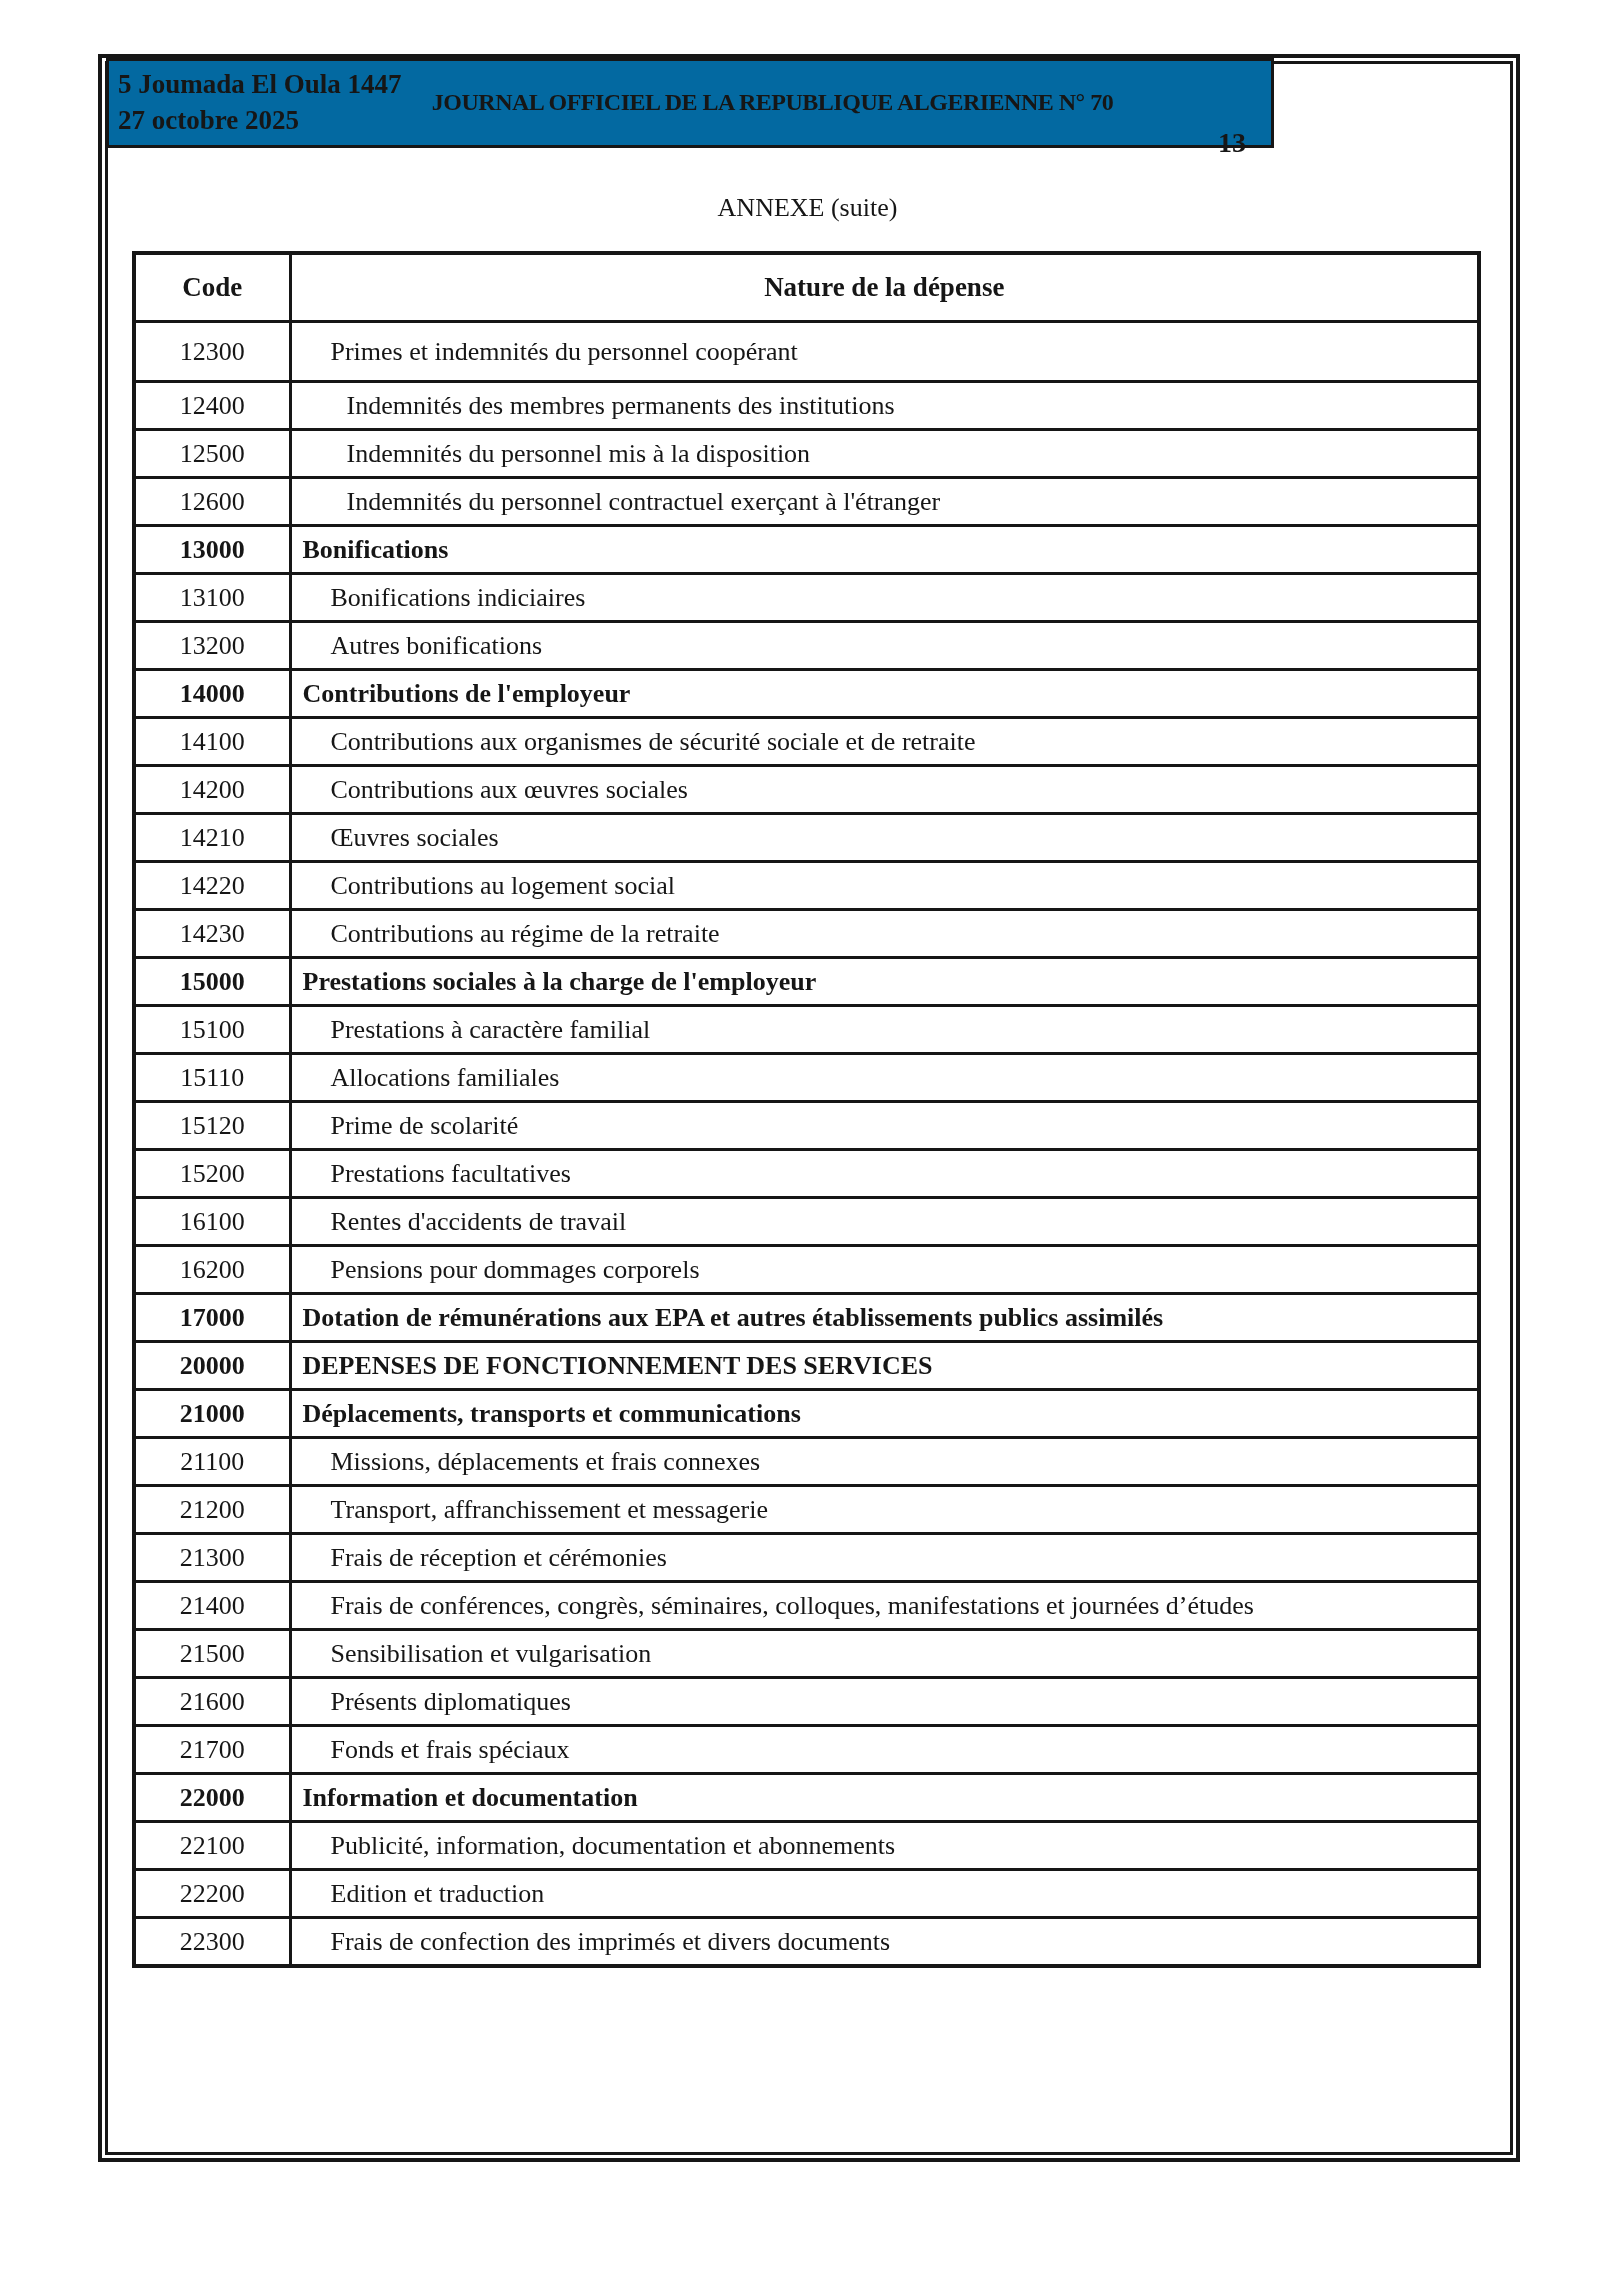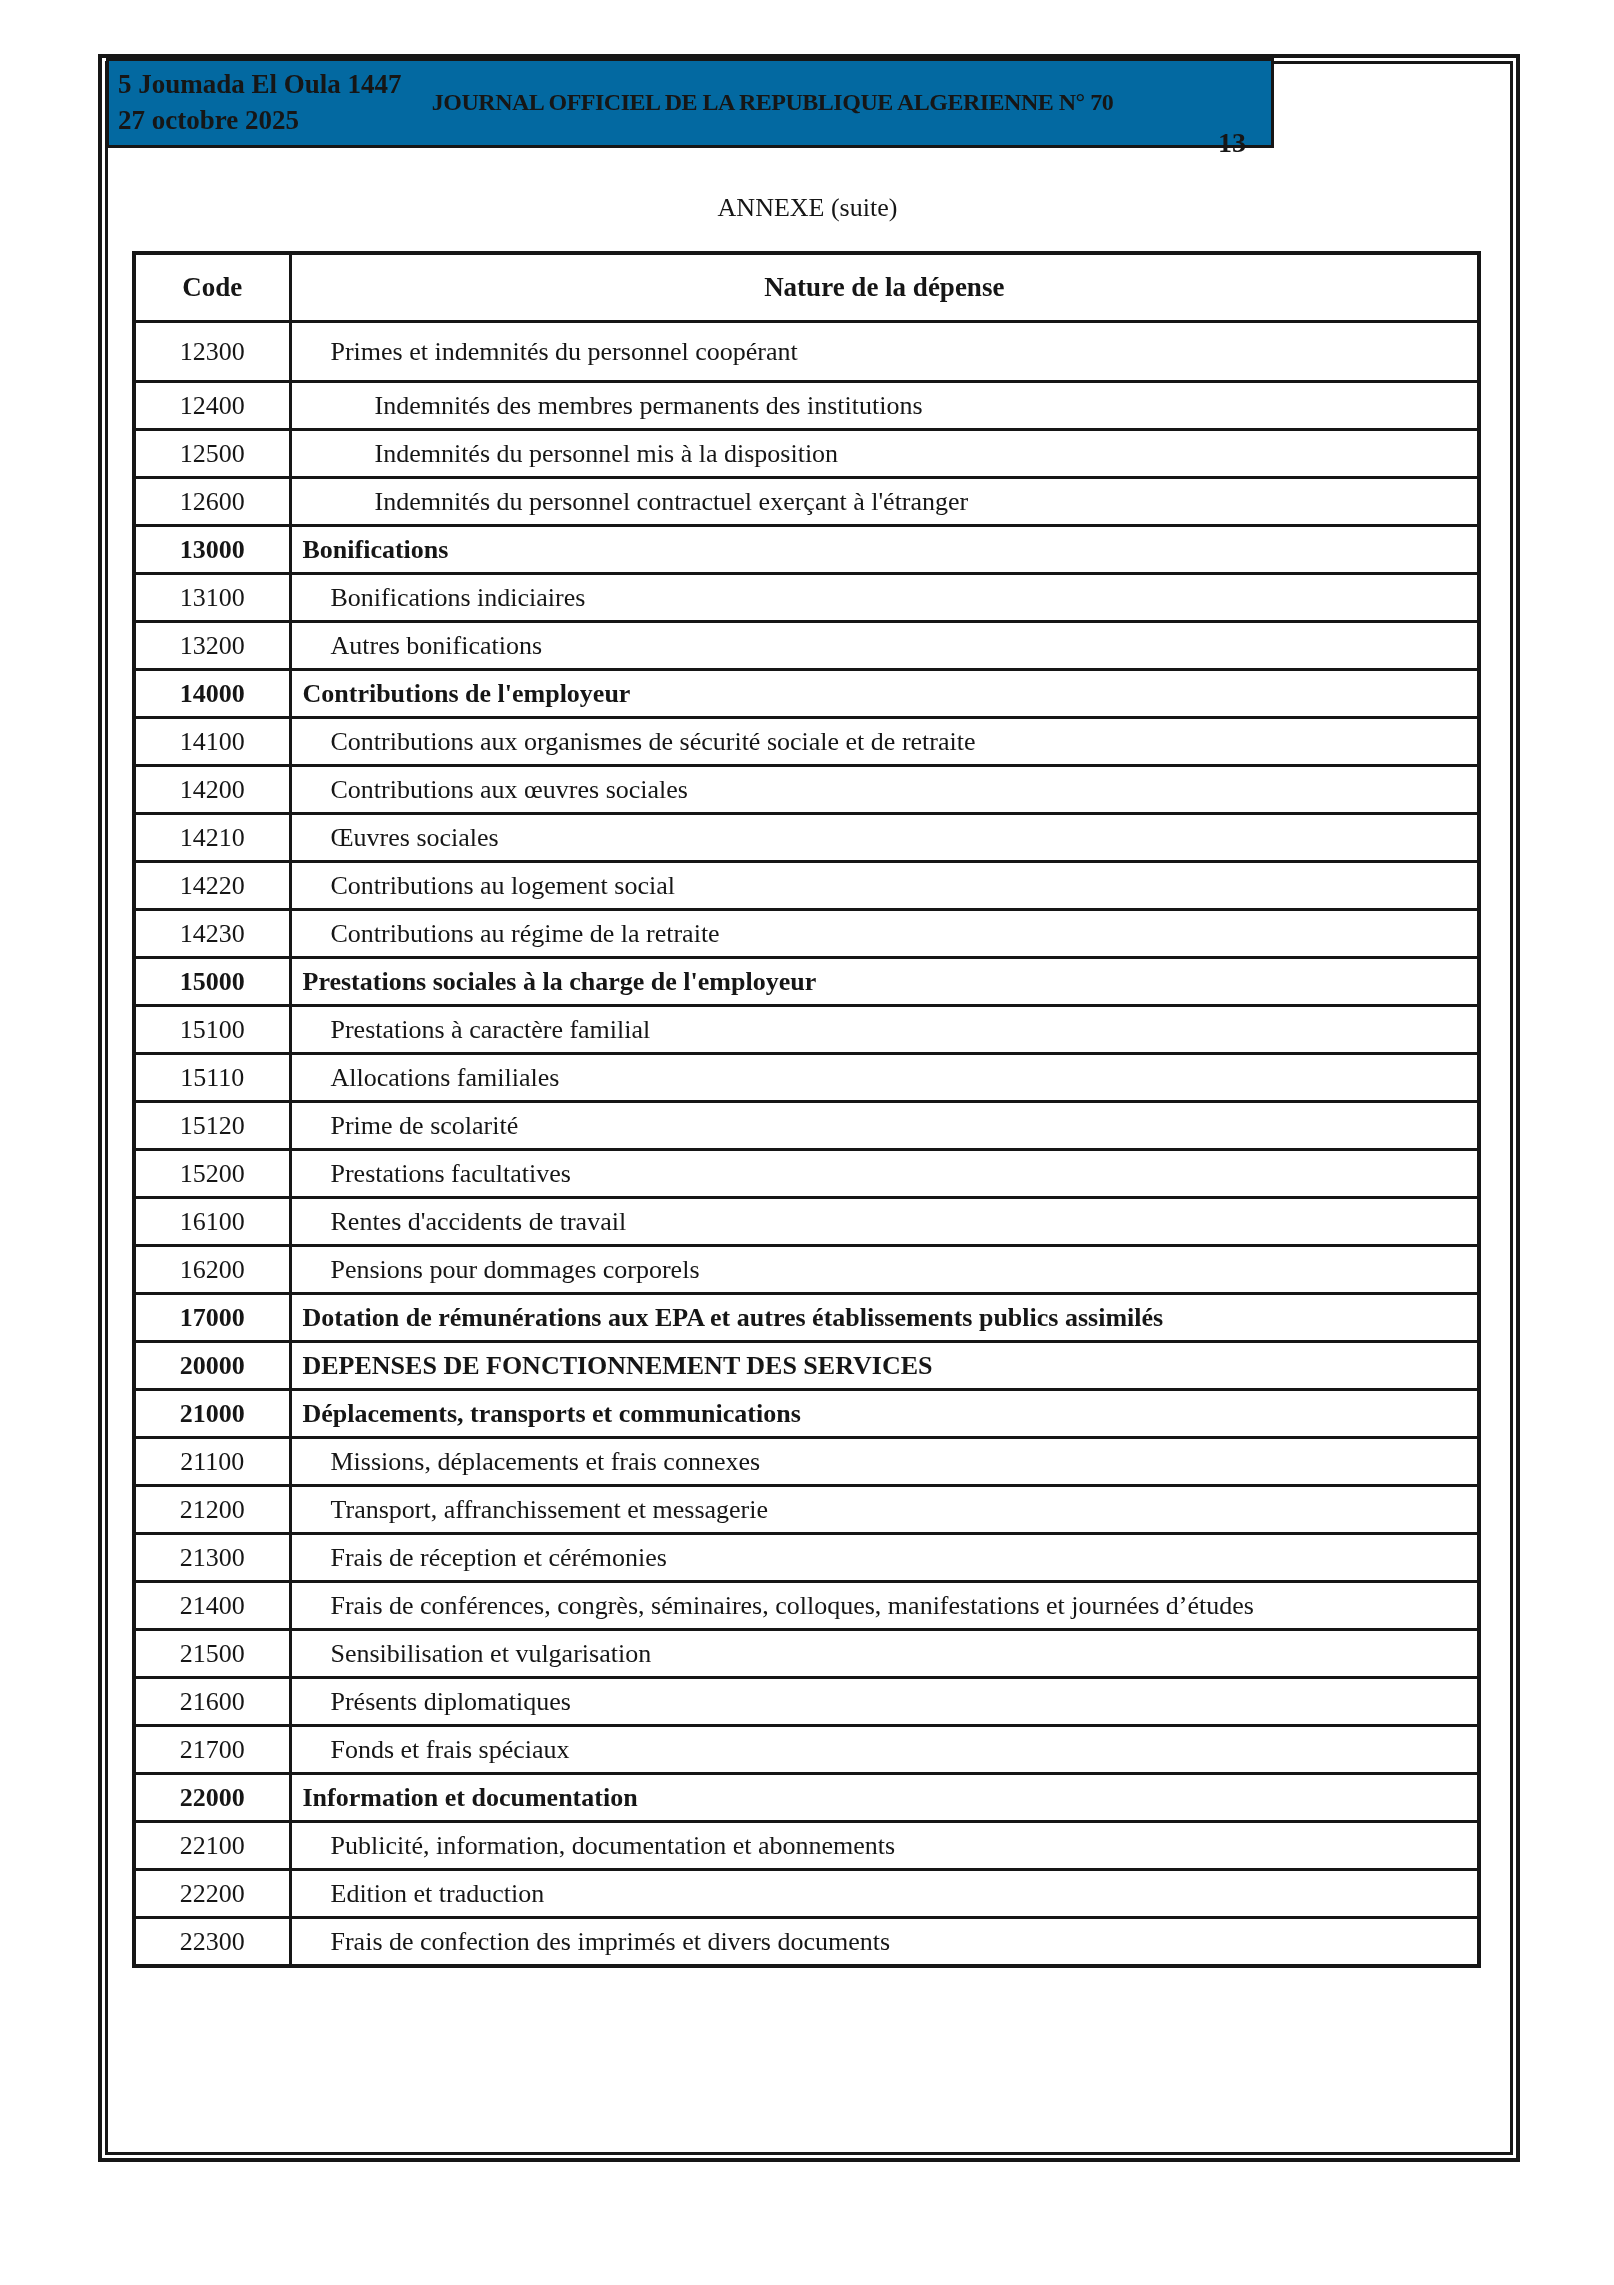--- a/index.html
+++ b/index.html
@@ -64,21 +64,21 @@
   }
   .expense-table th {
     height:65px; font-size:27px; font-weight:bold; text-align:center;
   }
   .expense-table td { height:45px; }
   .expense-table tbody tr:first-child td { height:57px; }
   .expense-table td.code { text-align:center; }
   .expense-table td.nature { text-align:left; }
   .expense-table td.lvl1 { padding-left:11px;font-weight:bold; }
   .expense-table td.lvl2 { padding-left:39px;margin-left:28px; }
-  .expense-table td.lvl3 { padding-left:83px; }
+  .expense-table td.lvl3 { padding-left:55px; }
   .expense-table .b { font-weight:bold; }
 </style>
 </head>
 <body>
 
 <div class="page-frame-outer">
   <div class="page-frame-inner"></div>
 </div>
 
 <div class="masthead">

